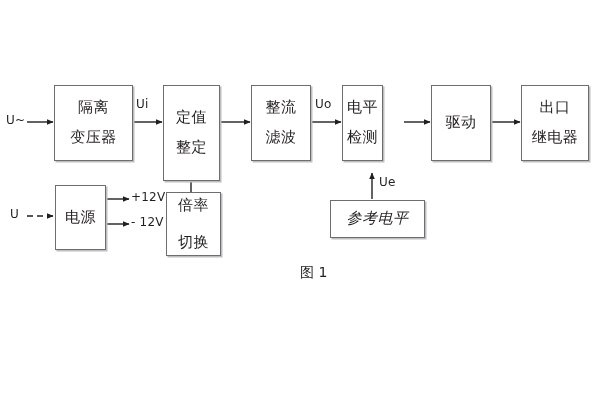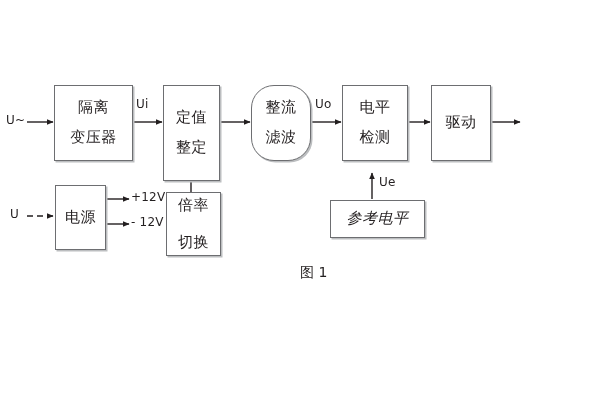--- a/index.html
+++ b/index.html
@@ -108,34 +108,38 @@
   <div class="block" style="left:54px;  top:85px;  width:79px;  height:76px;">
     <span class="line">隔离</span>
     <span class="line">变压器</span>
   </div>
 
   <div class="block" style="left:163px; top:85px;  width:57px;  height:96px;">
     <span class="line">定值</span>
     <span class="line">整定</span>
   </div>
 
-  <div class="block" style="left:251px; top:85px;  width:60px;  height:76px;border-radius:23px;">
+  <div class="block" style="left:251px; top:85px;  width:60px;  height:76px;">
     <span class="line">整流</span>
     <span class="line">滤波</span>
   </div>
 
-  <div class="block" style="left:342px; top:85px;  width:66px;  height:76px;">
+  <div class="block" style="left:342px; top:85px;  width:41px;  height:76px;">
     <span class="line">电平</span>
     <span class="line">检测</span>
   </div>
 
   <div class="block single" style="left:431px; top:85px;  width:60px;  height:76px;">
     <span class="line">驱动</span>
   </div>
 
+  <div class="block" style="left:521px; top:85px;  width:68px;  height:76px;">
+    <span class="line">出口</span>
+    <span class="line">继电器</span>
+  </div>
 
   <div class="block single" style="left:55px;  top:185px; width:51px;  height:65px;">
     <span class="line">电源</span>
   </div>
 
   <div class="block" style="left:166px; top:192px; width:55px;  height:64px;gap:7px;">
     <span class="line">倍率</span>
     <span class="line">切换</span>
   </div>
 

